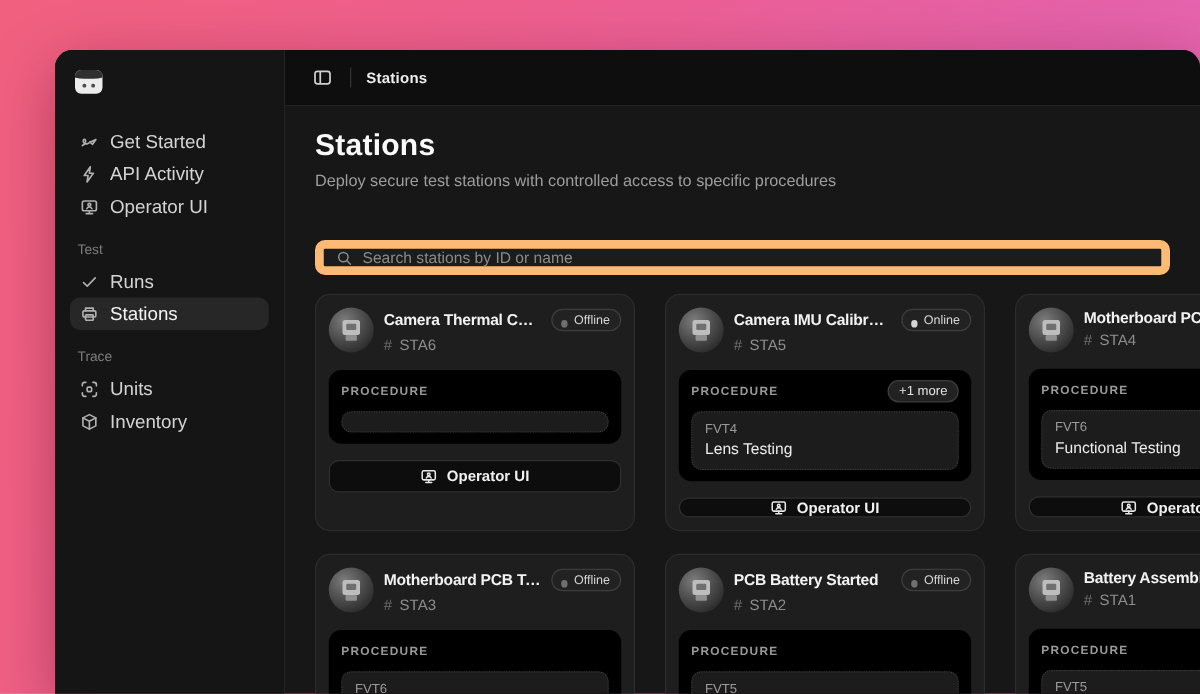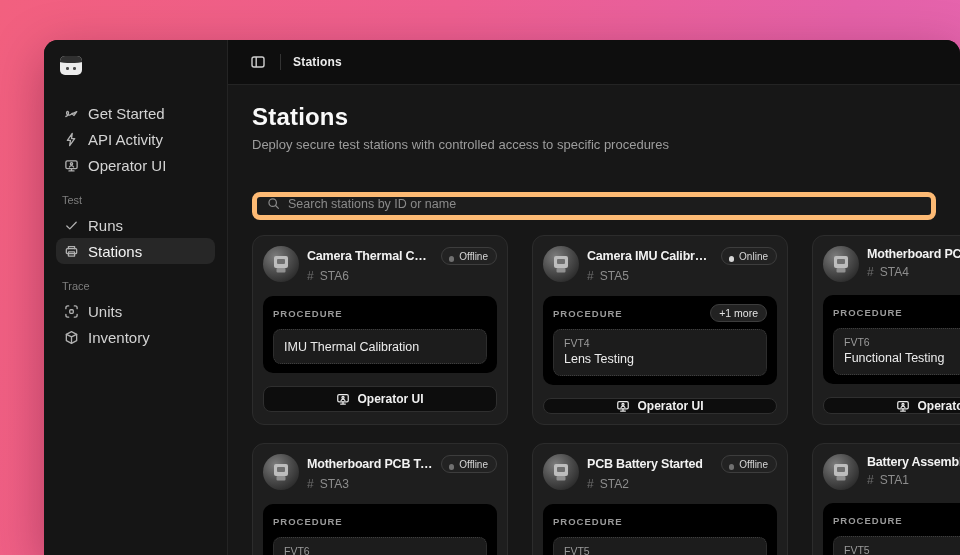--- a/index.html
+++ b/index.html
@@ -41,22 +41,22 @@
     background:#0e0e0e; border-bottom:1px solid #242424; border-radius:0 14px 0 0;
   }
   .panel-btn { background:none; border:none; cursor:pointer; display:flex; padding:2px; }
   .panel-btn svg { width:16px; height:16px; stroke:#cfcfcf; fill:none; stroke-width:1.4; }
   .tb-div { width:1px; height:16px; background:#333; margin:0 12px; }
   .crumb { font-size:12px; font-weight:700; color:#ececec; letter-spacing:.2px; }
   .content { flex:1; padding:18px 24px 0; overflow:hidden; }
   .page-title { font-size:24px; font-weight:700; color:#fafafa; letter-spacing:.2px; }
   .page-sub { font-size:13px; color:#9d9d9d; margin-top:6px; }
   .searchbar {
-    margin-top:40px; height:28px; background:#1c1c1c; border:5px solid #fdba74; border-radius:8px;
-    display:flex; align-items:flex-start; gap:8px; padding:0 10px;
+    margin-top:40px; height:28px; background:#1c1c1c; border:7px solid #fdba74; border-radius:8px;
+    display:flex; align-items:flex-end; gap:8px; padding:0 10px;
   }
   .searchbar svg { width:13px; height:13px; stroke:#8a8a8a; fill:none; stroke-width:1.5; stroke-linecap:round; flex:0 0 13px; }
   .searchbar input { flex:1; background:transparent; border:none; outline:none; color:#e0e0e0; font-size:12.5px;
     font-family:"Liberation Sans", sans-serif; }
   .searchbar input::placeholder { color:#8a8a8a; }
   
   .grid { margin-top:15px; display:grid; grid-template-columns:repeat(3,256px); gap:18px 24px; }
   .card { width:256px; height:190px; background:#1e1e1e; border:1px solid #2c2c2c; border-radius:12px;
     padding:10px; display:flex; flex-direction:column; }
   .card-head { display:flex; align-items:flex-start; gap:8px; }
@@ -256,21 +256,20 @@
                 <span>STA6</span>
               </div>
             </div>
           </header>
           <section class="proc-panel">
             <div class="proc-head">
               <span class="proc-label">PROCEDURE</span>
 
             </div>
             <div class="proc-item">
-              <div class="proc-name">IMU Thermal Calibration</div>
             </div>
           </section>
           <button class="op-btn">
             <svg viewBox="0 0 16 16">
                 <use href="#i-monitor"></use>
               </svg>
             <span>Operator UI</span>
           </button>
         </article>
 

